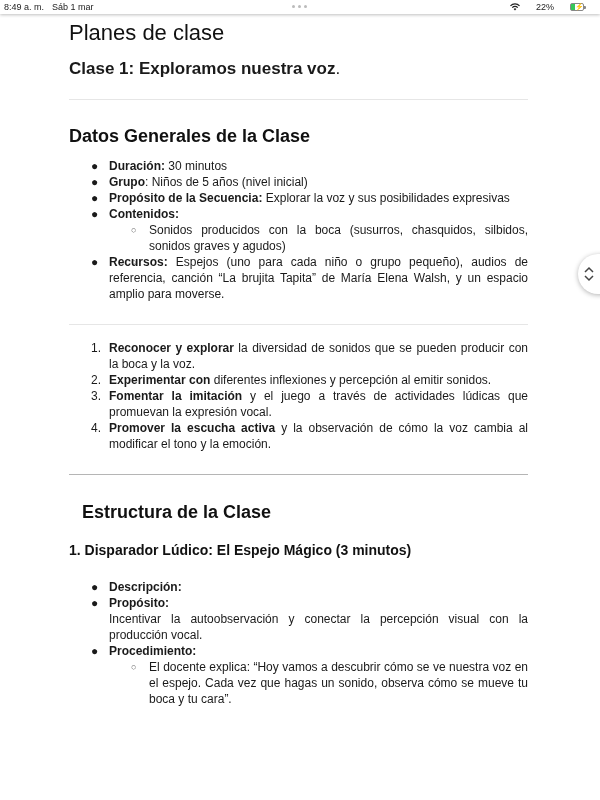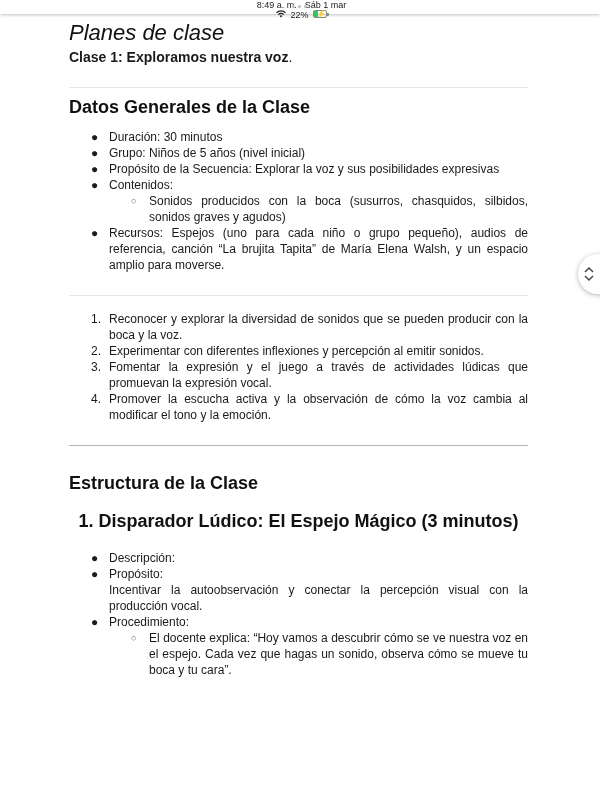--- a/index.html
+++ b/index.html
@@ -1,40 +1,40 @@
 <!DOCTYPE html>
 <html><head>
 <meta charset="utf-8">
 <style>
   * { box-sizing: border-box; margin: 0; padding: 0; }
   html, body { width: 600px; height: 800px; overflow: hidden; background: #ffffff; }
   body { font-family: "Liberation Sans", sans-serif; color: #1a1a1a; position: relative; }
 
-  .status-bar { position: absolute; top: 0; left: 0; width: 600px; height: 14px; background: #fff; font-size: 9px; color: #222; display: flex; align-items: center; justify-content: space-between; padding: 0 1px 0 4px; box-shadow: 0 1px 3px rgba(0,0,0,0.25); z-index: 5; flex-direction: column; }
+  .status-bar { position: absolute; top: 0; left: 0; width: 600px; height: 14px; background: #fff; font-size: 9px; color: #222; display: flex; align-items: center; justify-content: space-between; padding: 0 16px 0 4px; box-shadow: 0 1px 3px rgba(0,0,0,0.25); z-index: 5; }
   .status-left { display: flex; gap: 8px; }
   .status-dots { display: flex; gap: 3px; position: absolute; left: 292px; top: 5px; }
   .status-dots span { width: 3px; height: 3px; border-radius: 50%; background: #bbb; display: block; }
-  .status-right { display: flex; gap: 4px; }
+  .status-right { display: flex; align-items: center; gap: 16px; }
   .battery { width: 14px; height: 8px; border: 1px solid #888; border-radius: 2px; position: relative; display: flex; align-items: center; }
   .battery::after { content: ""; position: absolute; right: -3px; top: 2px; width: 2px; height: 3px; background: #888; border-radius: 0 1px 1px 0; }
   .battery-fill { width: 4px; height: 6px; background: #35c759; margin-left: 0; }
   .bolt { font-size: 7px; position: absolute; left: 4px; top: -1px; color: #111; }
 
   .doc { position: absolute; top: 14px; left: 69px; width: 459px; }
-  h1.title { font-size: 22px; font-weight: normal; margin-top: 6px; line-height: 26px; color: #111; font-style: italic; }
-  .subtitle { font-size: 14px; font-weight: bold; margin-top: 3px; line-height: 16px; }
+  h1.title { font-size: 22px; font-weight: normal; margin-top: 6px; line-height: 26px; color: #111; }
+  .subtitle { font-size: 17px; font-weight: bold; margin-top: 15px; line-height: 16px; }
   .subtitle .dot { font-weight: normal; }
   hr.sep { border: none; border-top: 1px solid #e6e6e6; margin: 0; }
   hr.sep.dark { border-top: 1px solid #b5b5b5; }
   h2 { font-size: 18px; font-weight: bold; line-height: 22px; color: #111; }
-  h3 { font-size: 18px; font-weight: bold; line-height: 18px; color: #111; text-align: center; }
+  h3 { font-size: 14px; font-weight: bold; line-height: 18px; color: #111; }
 
   ul.bul, ol.num { list-style: none; }
   .li { position: relative; font-size: 12px; line-height: 16px; text-align: justify; }
-  .li b { font-weight: normal; }
+  .li b { font-weight: bold; }
   .bullet { position: absolute; left: -18px; top: 0; font-size: 12px; }
   .circ { position: absolute; left: -18px; top: 0; font-size: 9px; color: #666; }
   .numm { position: absolute; left: -18px; top: 0; }
 
   .scroll-pill { position: absolute; right: -8px; top: 254px; width: 30px; height: 40px; border-radius: 20px 0 0 20px; background: #fff; box-shadow: 0 1px 5px rgba(0,0,0,0.3); display: flex; flex-direction: column; align-items: center; justify-content: center; padding-right: 8px; }
   .scroll-pill svg { display: block; }
 </style>
 </head>
 <body>
 
@@ -61,46 +61,46 @@
       </div>
   </div>
 </div>
 
 <div class="doc">
   <h1 class="title">Planes de clase</h1>
   <p class="subtitle"><span>Clase 1: Exploramos nuestra voz</span><span class="dot">.</span></p>
 
   <hr class="sep" style="margin-top:22px;">
 
-  <h2 style="margin-top:8px;">Datos Generales de la Clase</h2>
+  <h2 style="margin-top:25px;">Datos Generales de la Clase</h2>
   <ul class="bul" style="margin-top:11px; margin-left:40px;">
     <li class="li"><span class="bullet">●</span><b>Duración:</b><span> 30 minutos</span></li>
     <li class="li"><span class="bullet">●</span><b>Grupo</b><span>: Niños de 5 años (nivel inicial)</span></li>
     <li class="li"><span class="bullet">●</span><b>Propósito de la Secuencia:</b><span> Explorar la voz y sus posibilidades expresivas</span></li>
     <li class="li"><span class="bullet">●</span><b>Contenidos:</b>
       <ul class="bul" style="margin-left:40px;">
         <li class="li"><span class="circ">○</span><span>Sonidos producidos con la boca (susurros, chasquidos, silbidos, sonidos graves y agudos)</span></li>
         <li class="li"><span class="circ">○</span></li>
       </ul>
     </li>
     <li class="li"><span class="bullet">●</span><b>Recursos:</b><span> Espejos (uno para cada niño o grupo pequeño), audios de referencia, canción “La brujita Tapita” de María Elena Walsh, y un espacio amplio para moverse.</span></li>
   </ul>
 
   <hr class="sep" style="margin-top:22px;">
 
   <ol class="num" style="margin-top:15px; margin-left:40px;">
     <li class="li"><span class="numm">1.</span><b>Reconocer y explorar</b><span> la diversidad de sonidos que se pueden producir con la boca y la voz.</span></li>
     <li class="li"><span class="numm">2.</span><b>Experimentar con</b><span> diferentes inflexiones y percepción al emitir sonidos.</span></li>
-    <li class="li"><span class="numm">3.</span><b>Fomentar la expresión</b><span> y el juego a través de actividades lúdicas que promuevan la expresión vocal.</span></li>
+    <li class="li"><span class="numm">3.</span><b>Fomentar la imitación</b><span> y el juego a través de actividades lúdicas que promuevan la expresión vocal.</span></li>
     <li class="li"><span class="numm">4.</span><b>Promover la escucha activa</b><span> y la observación de cómo la voz cambia al modificar el tono y la emoción.</span></li>
   </ol>
 
   <hr class="sep dark" style="margin-top:22px;">
 
-  <h2 style="margin-top:26px;">Estructura de la Clase</h2>
+  <h2 style="margin-top:26px;margin-left:13px;">Estructura de la Clase</h2>
   <h3 style="margin-top:18px;">1. Disparador Lúdico: El Espejo Mágico (3 minutos)</h3>
   <ul class="bul" style="margin-top:20px; margin-left:40px;">
     <li class="li"><span class="bullet">●</span><b>Descripción:</b><br></li>
     <li class="li"><span class="bullet">●</span><b>Propósito:</b><br><span>Incentivar la autoobservación y conectar la percepción visual con la producción vocal.</span></li>
     <li class="li"><span class="bullet">●</span><b>Procedimiento:</b>
       <ul class="bul" style="margin-left:40px;">
         <li class="li"><span class="circ">○</span><span>El docente explica: “Hoy vamos a descubrir cómo se ve nuestra voz en el espejo. Cada vez que hagas un sonido, observa cómo se mueve tu boca y tu cara”.</span></li>
       </ul>
     </li>
   </ul>

